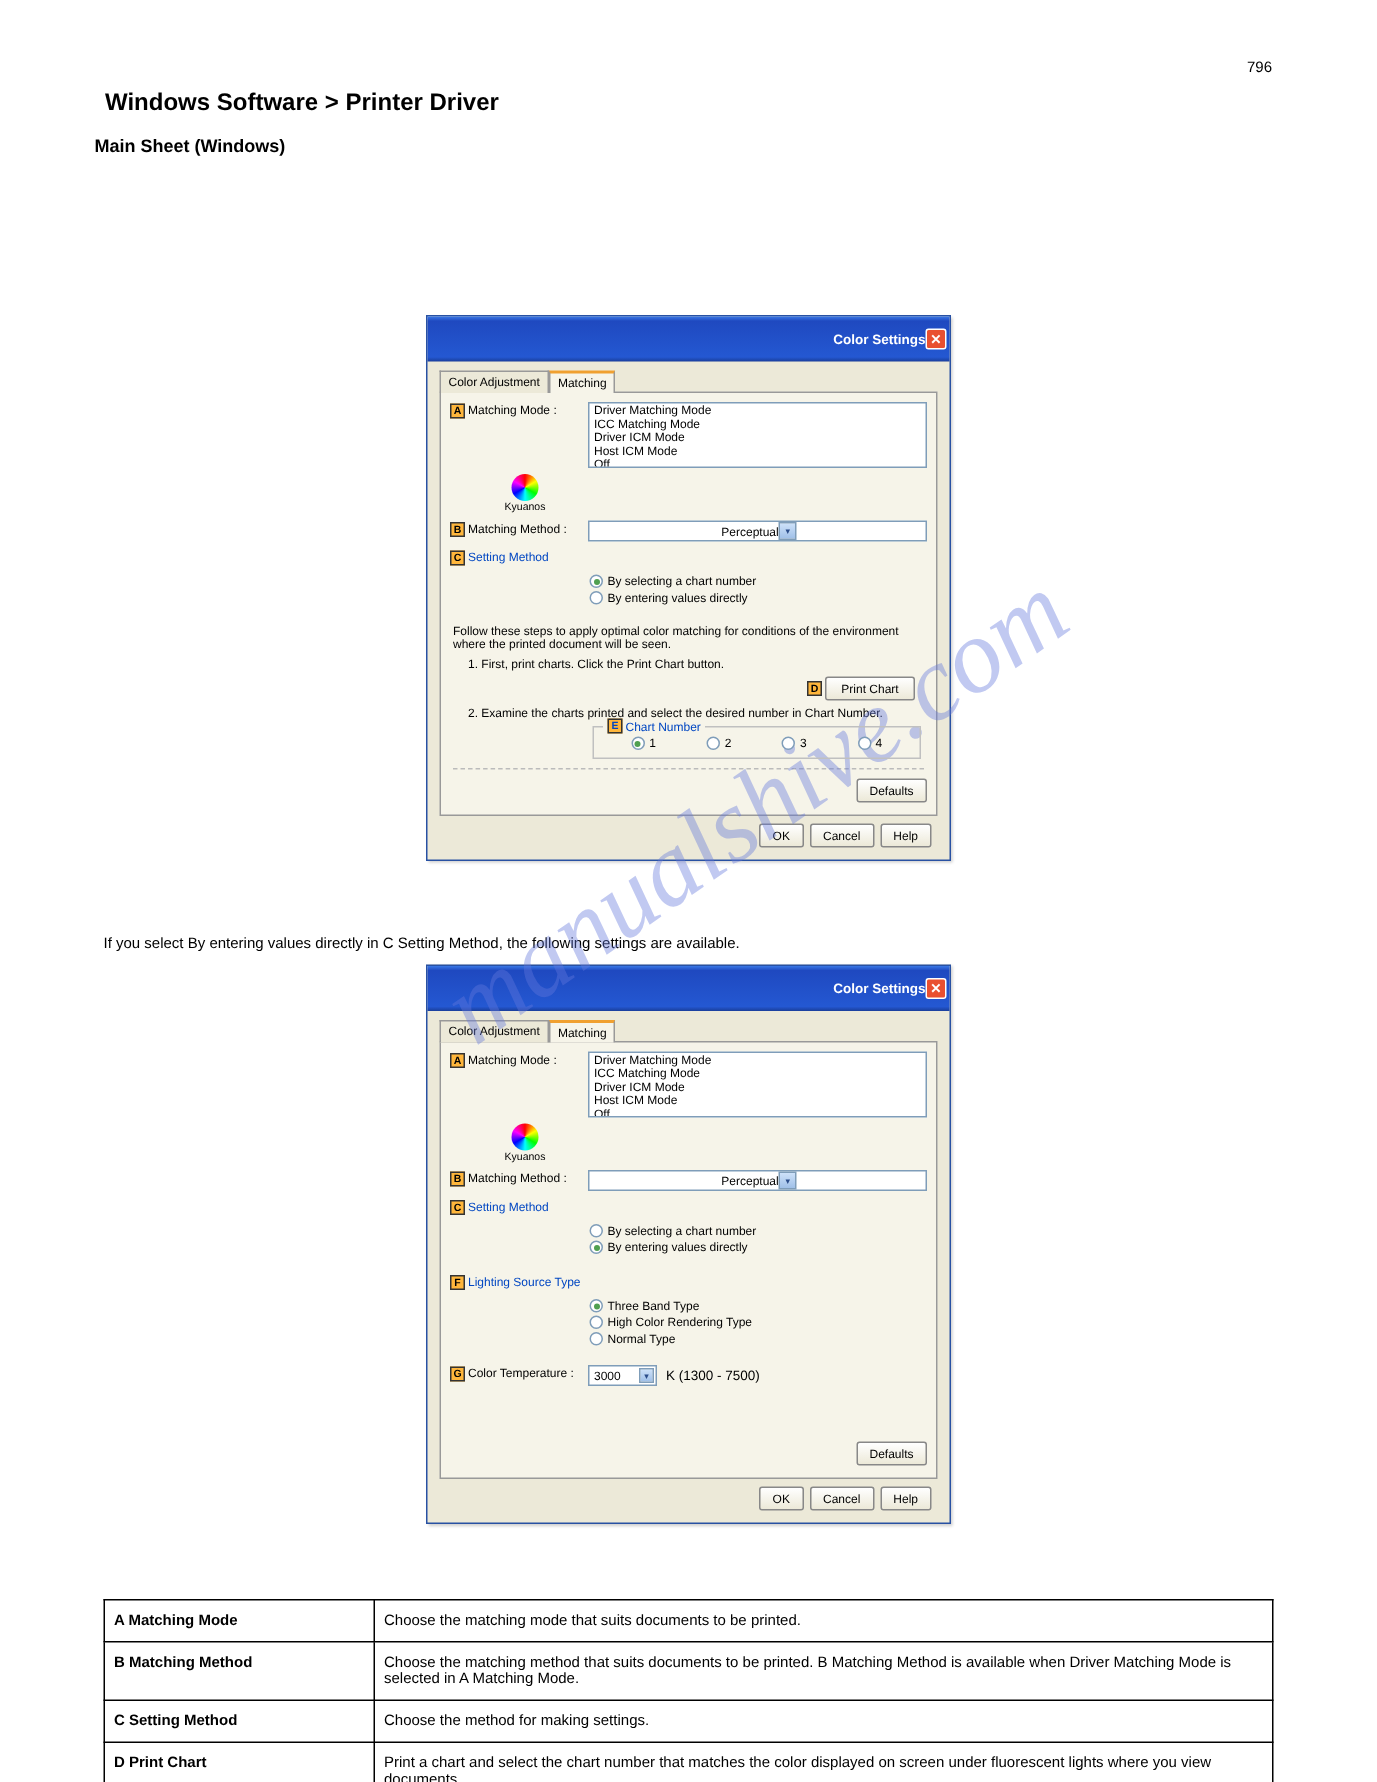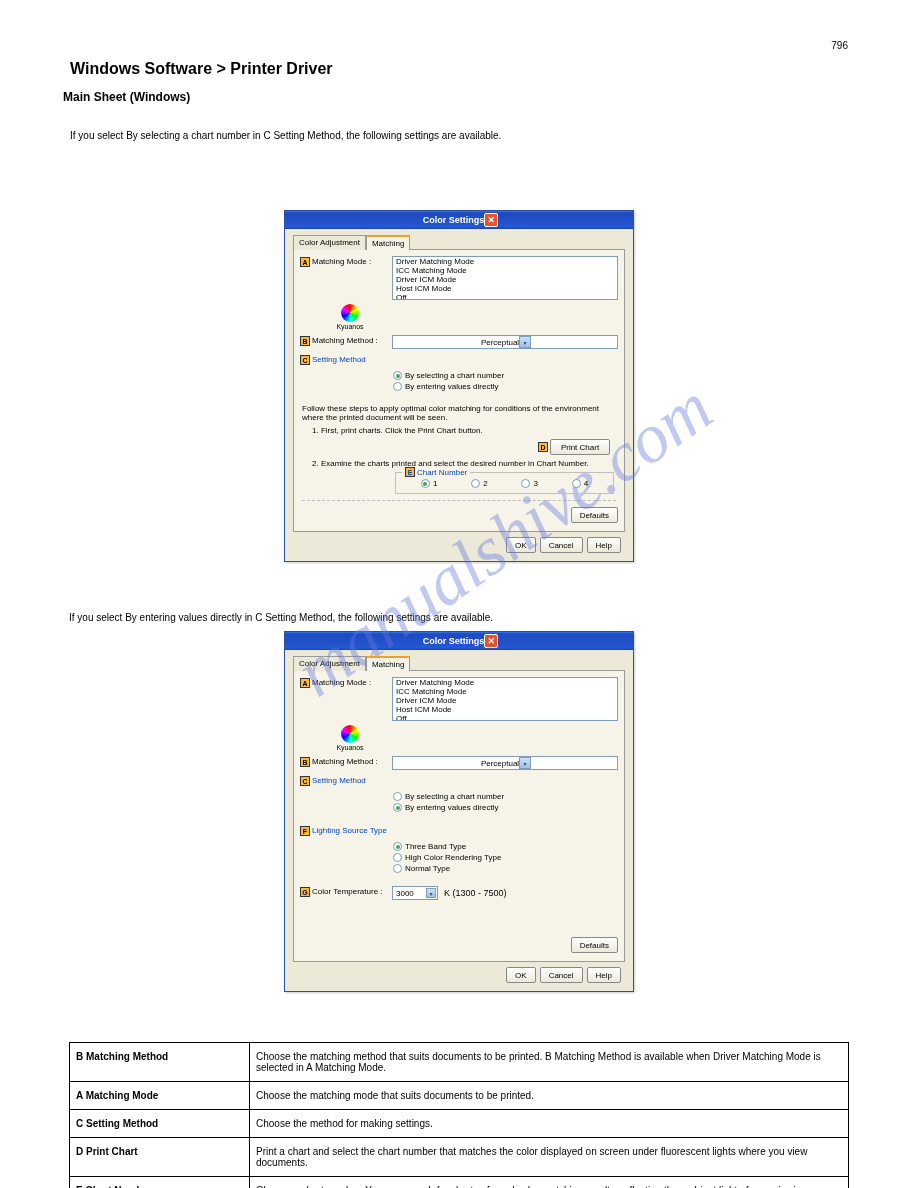--- a/index.html
+++ b/index.html
@@ -4,21 +4,21 @@
 <style>
   * { box-sizing: border-box; }
   body { margin: 0; background: #fff; font-family: Tahoma, Arial, sans-serif; font-size: 9px; color: #000; }
   .page { width: 918px; height: 1188px; position: relative; padding: 210px 0 0 0; }
   .page-number { position: absolute; top: 40px; right: 70px; font-size: 10px; }
   .chapter { position: absolute; top: 60px; left: 70px; font-size: 16px; font-weight: bold; }
   .section { position: absolute; top: 90px; left: 63px; font-size: 12px; font-weight: bold; }
   .intro { position: absolute; top: 130px; left: 70px; width: 780px; font-size: 10px; }
   .dialog-wrapper { display: flex; justify-content: center; margin-bottom: 50px; }
   .dialog { width: 350px; border: 1px solid #2851a3; background: #ece9d8; box-shadow: 1px 1px 2px rgba(0,0,0,0.2); }
-  .titlebar { height: 18px; background: linear-gradient(to bottom, #3a78e6 0%, #1f49c0 10%, #2458d2 90%, #1a3e9b 100%); color: #fff; display: flex; align-items: center; justify-content: center; padding: 0 2px 0 5px; font-size: 9px; font-weight: bold; }
+  .titlebar { height: 30px; background: linear-gradient(to bottom, #3a78e6 0%, #1f49c0 10%, #2458d2 90%, #1a3e9b 100%); color: #fff; display: flex; align-items: center; justify-content: flex-end; padding: 0 2px 0 5px; font-size: 9px; font-weight: bold; }
   .close-btn { width: 14px; height: 14px; background: #e95030; border: 1px solid #fff; border-radius: 2px; color: #fff; font-size: 9px; font-weight: bold; display: flex; align-items: center; justify-content: center; cursor: pointer; }
   .panel { padding: 6px 8px 8px 8px; }
   .tabs { display: flex; gap: 0; margin-bottom: -1px; }
   .tab { border: 1px solid #999; border-bottom: none; background: #ece9d8; padding: 2px 5px; font-size: 8px; cursor: pointer; }
   .tab.active { background: #f6f4e9; border-top: 2px solid #f0a030; position: relative; z-index: 2; }
   .tab-body { border: 1px solid #999; background: #f6f4e9; padding: 6px 6px 8px 6px; }
   .row { display: flex; align-items: flex-start; gap: 4px; margin-bottom: 5px; }
   .label-cell { width: 88px; display: flex; align-items: flex-start; gap: 2px; font-size: 8px; padding-top: 1px; }
   .letter { display: inline-flex; width: 10px; height: 10px; background: #ffb63b; border: 1px solid #333; align-items: center; justify-content: center; font-weight: bold; font-size: 7px; flex-shrink: 0; }
   .listbox { flex: 1; border: 1px solid #7f9db9; background: #fff; font-size: 8px; height: 44px; overflow: hidden; }
@@ -50,21 +50,20 @@
   .kspin { border: 1px solid #7f9db9; background: #fff; width: 46px; height: 14px; display: inline-flex; align-items: center; justify-content: space-between; padding: 0 1px 0 3px; font-size: 8px; }
   .watermark { position: absolute; top: 500px; left: 260px; font-size: 70px; color: rgba(100,120,220,0.4); transform: rotate(-35deg); pointer-events: none; font-style: italic; font-family: "Times New Roman", serif; }
 </style>
 </head>
 <body>
 
 <div class="page">
   <div class="page-number">796</div>
   <div class="chapter">Windows Software  &gt;  Printer Driver</div>
   <div class="section">Main Sheet (Windows)</div>
-  <div class="intro">If you select By selecting a chart number in C Setting Method, the following settings are available.</div>
 
   <div class="watermark">manualshive.com</div>
 
   <div class="dialog-wrapper">
     <div class="dialog">
       <div class="titlebar">
         <span>Color Settings</span>
         <div class="close-btn">✕</div>
       </div>
       <div class="panel">
@@ -267,26 +266,26 @@
           <div class="btn">Cancel</div>
           <div class="btn">Help</div>
         </div>
       </div>
     </div>
   </div>
 
   <table class="table">
     <tbody>
         <tr>
+          <td>A Matching Mode</td>
+          <td>Choose the matching mode that suits documents to be printed.</td>
+        </tr>
+    <tr>
           <td>B Matching Method</td>
           <td>Choose the matching method that suits documents to be printed. B Matching Method is available when Driver Matching Mode is selected in A Matching Mode.</td>
-        </tr>
-    <tr>
-          <td>A Matching Mode</td>
-          <td>Choose the matching mode that suits documents to be printed.</td>
         </tr>
     <tr>
           <td>C Setting Method</td>
           <td>Choose the method for making settings.</td>
         </tr>
     <tr>
           <td>D Print Chart</td>
           <td>Print a chart and select the chart number that matches the color displayed on screen under fluorescent lights where you view documents.</td>
         </tr>
     <tr>

